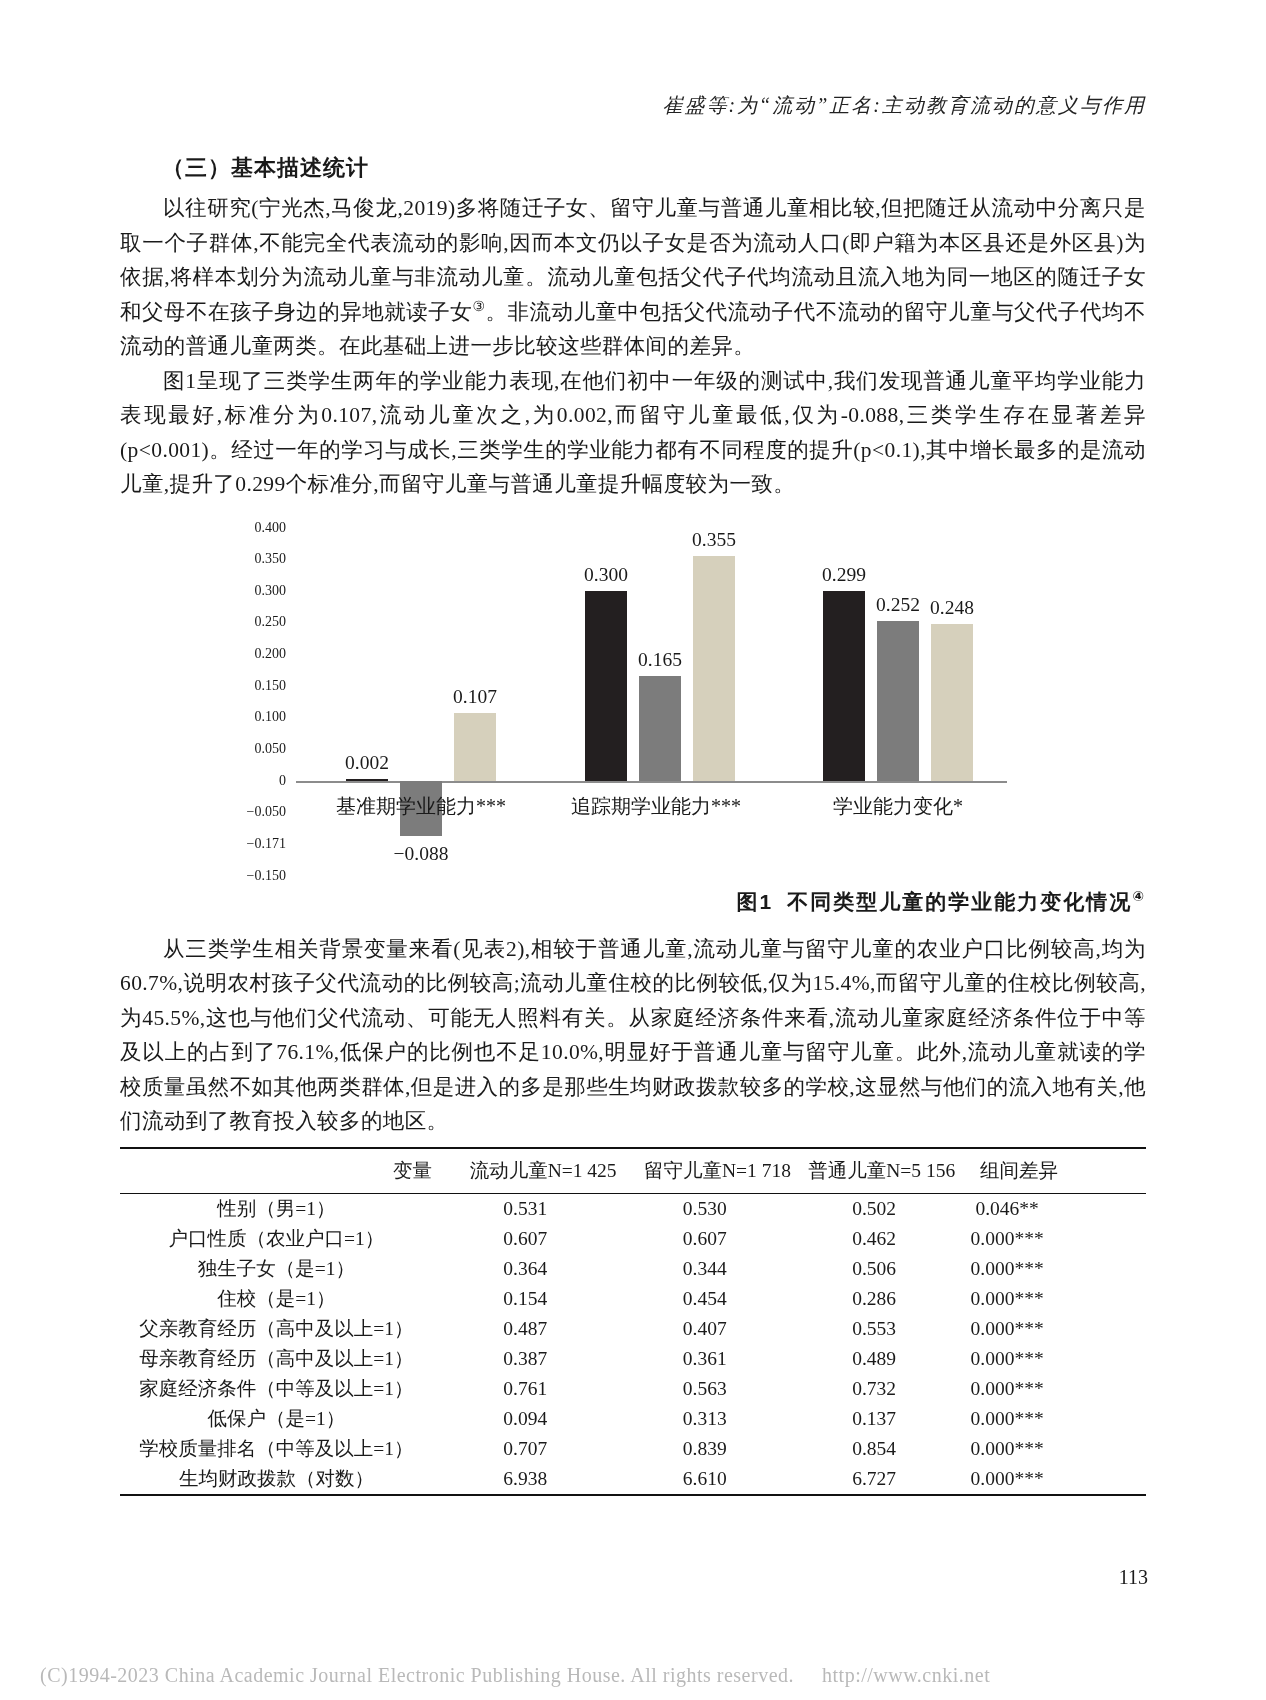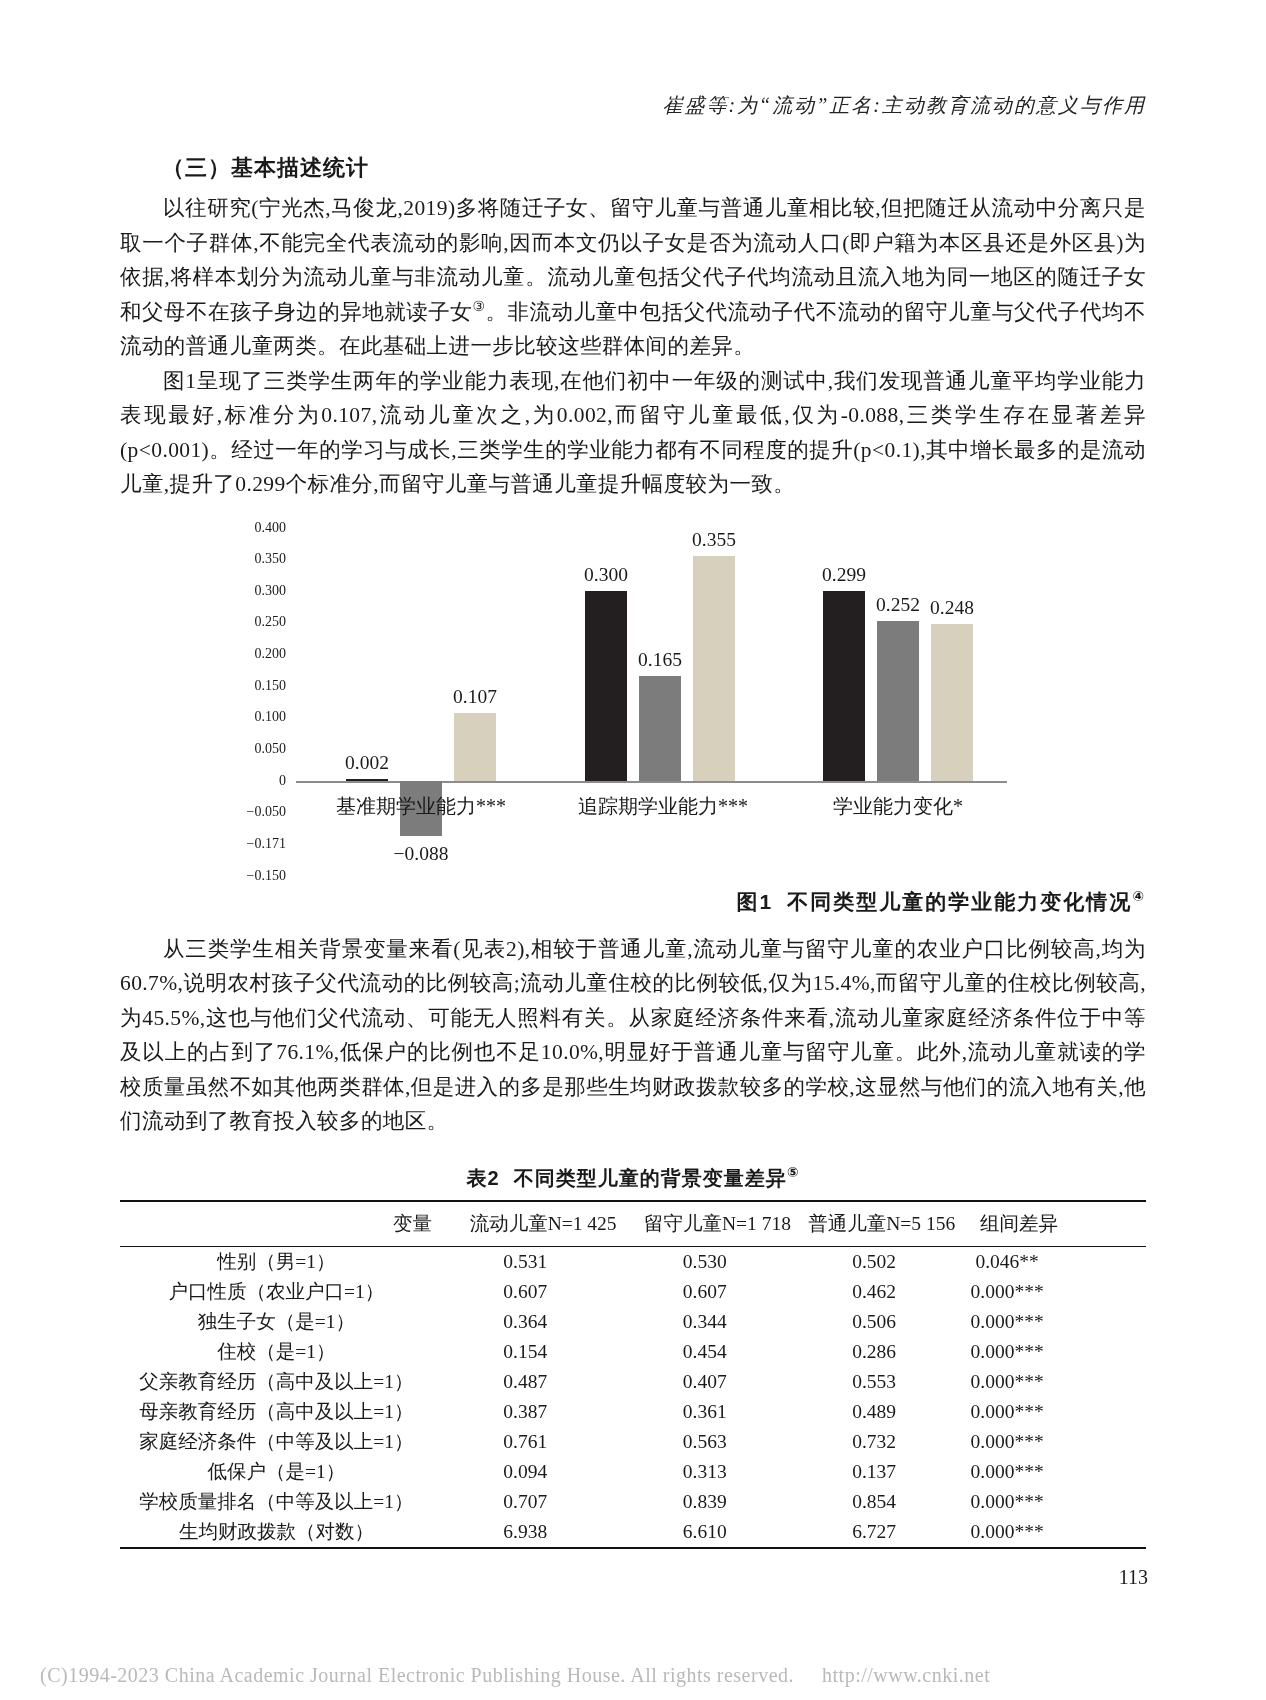--- a/index.html
+++ b/index.html
@@ -93,37 +93,36 @@
         <div class="bar-label" style="left: 74px; top: 315.771px;">−0.088</div>
         <div class="bar" style="left: 152px; width: 42px; top: 185.389px; height: 67.7018px; background: rgb(214, 208, 188);"></div>
         <div class="bar-label" style="left: 128px; top: 158.389px;">0.107</div>
         <div class="cat-label" style="left: -11px; top: 265.091px;">基准期学业能力***</div>
         <div class="bar" style="left: 283px; width: 42px; top: 63.2727px; height: 189.818px; background: rgb(35, 31, 32);"></div>
         <div class="bar-label" style="left: 259px; top: 36.2727px;">0.300</div>
         <div class="bar" style="left: 337px; width: 42px; top: 148.691px; height: 104.4px; background: rgb(124, 124, 124);"></div>
         <div class="bar-label" style="left: 313px; top: 121.691px;">0.165</div>
         <div class="bar" style="left: 391px; width: 42px; top: 28.4727px; height: 224.618px; background: rgb(214, 208, 188);"></div>
         <div class="bar-label" style="left: 367px; top: 1.47273px;">0.355</div>
-        <div class="cat-label" style="left: 231px; top: 265.091px;">追踪期学业能力***</div>
+        <div class="cat-label" style="left: 224px; top: 265.091px;">追踪期学业能力***</div>
         <div class="bar" style="left: 521px; width: 42px; top: 63.9055px; height: 189.185px; background: rgb(35, 31, 32);"></div>
         <div class="bar-label" style="left: 497px; top: 36.9055px;">0.299</div>
         <div class="bar" style="left: 575px; width: 42px; top: 93.6436px; height: 159.447px; background: rgb(124, 124, 124);"></div>
         <div class="bar-label" style="left: 551px; top: 66.6436px;">0.252</div>
         <div class="bar" style="left: 629px; width: 42px; top: 96.1745px; height: 156.916px; background: rgb(214, 208, 188);"></div>
         <div class="bar-label" style="left: 605px; top: 69.1745px;">0.248</div>
         <div class="cat-label" style="left: 466px; top: 265.091px;">学业能力变化*</div>
       </div>
   </div>
 
 
   <div class="figure-caption"><span class="cap-label">图1</span><span>不同类型儿童的学业能力变化情况</span><sup>④</sup></div>
 
   <p class="body-para para-after-figure">从三类学生相关背景变量来看(见表2),相较于普通儿童,流动儿童与留守儿童的农业户口比例较高,均为60.7%,说明农村孩子父代流动的比例较高;流动儿童住校的比例较低,仅为15.4%,而留守儿童的住校比例较高,为45.5%,这也与他们父代流动、可能无人照料有关。从家庭经济条件来看,流动儿童家庭经济条件位于中等及以上的占到了76.1%,低保户的比例也不足10.0%,明显好于普通儿童与留守儿童。此外,流动儿童就读的学校质量虽然不如其他两类群体,但是进入的多是那些生均财政拨款较多的学校,这显然与他们的流入地有关,他们流动到了教育投入较多的地区。</p>
 
-  <div class="table-title"><span class="tbl-label">表2</span><span>不同类型儿童的背景变量差异</span><sup>⑤</sup></div>
 
   <table class="stats">
     <colgroup>
       <col style="width:30.5%">
         <col style="width:18%">
         <col style="width:17%">
         <col style="width:16%">
         <col style="width:18.5%">
     </colgroup>
     <thead>

